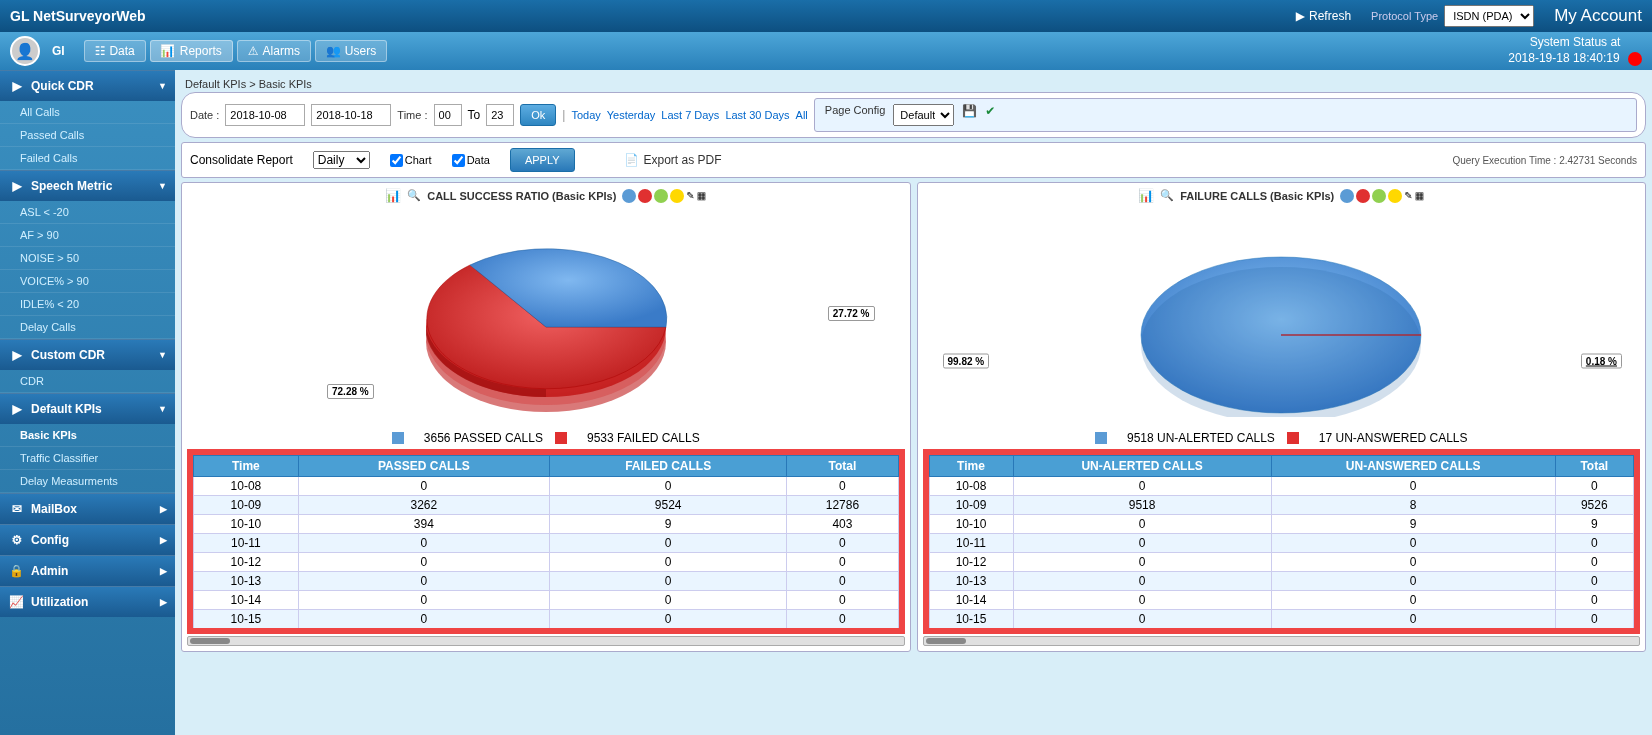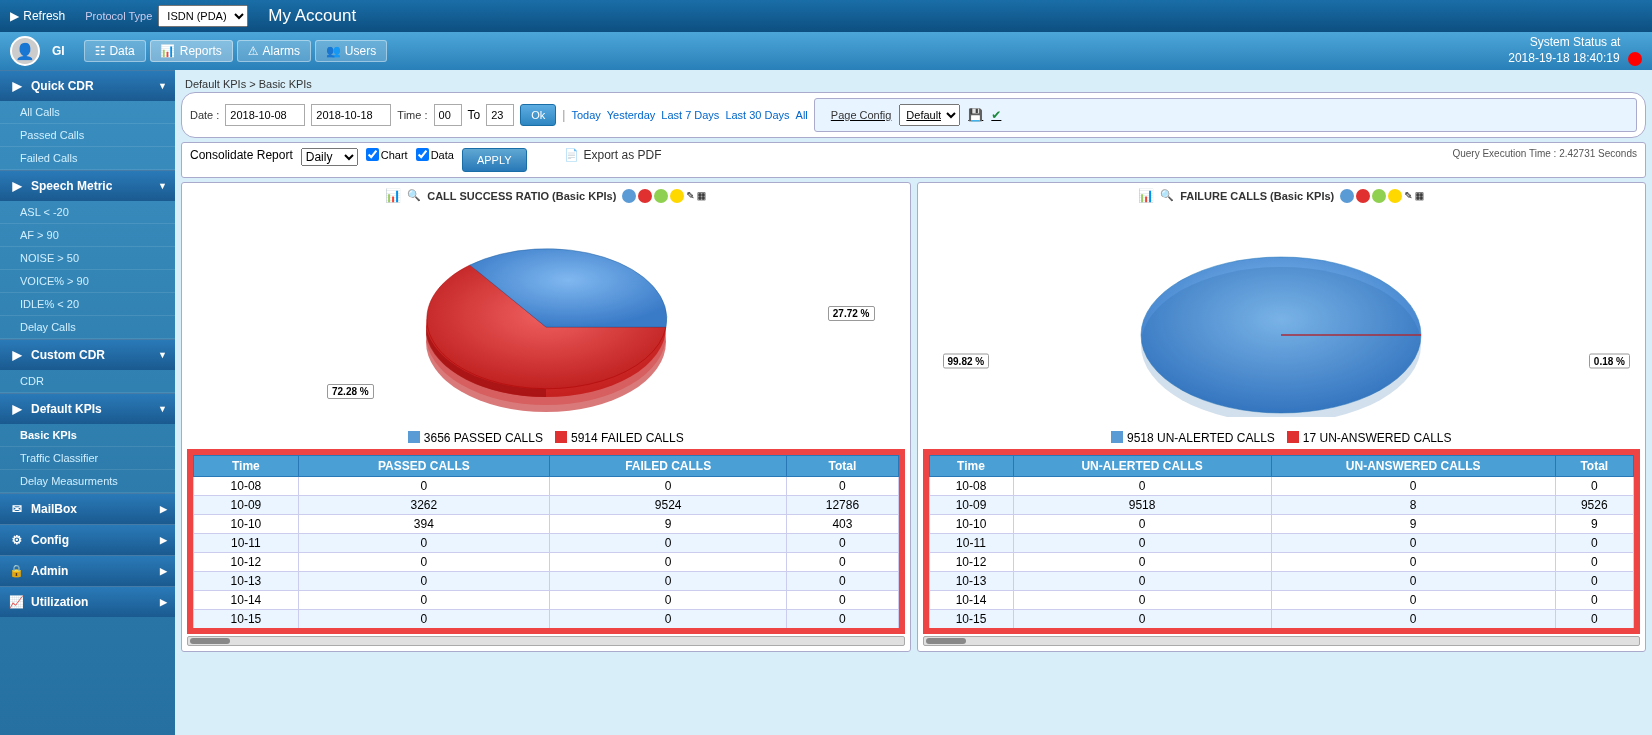--- a/index.html
+++ b/index.html
@@ -92,22 +92,22 @@
     }
     .filter-bar label { font-size: 11px; color: #333; }
     .filter-bar input[type=text] { font-size: 11px; padding: 2px 4px; border: 1px solid #aaa; height: 22px; }
     .filter-bar select { font-size: 11px; height: 22px; padding: 0 2px; }
     .ok-btn { background: linear-gradient(to bottom, #5dade2, #2e86c1); color: white; border: 1px solid #1a6ea8; border-radius: 3px; padding: 2px 10px; cursor: pointer; font-size: 11px; height: 22px; }
     .quickdate-btn { font-size: 11px; color: #0066cc; cursor: pointer; text-decoration: none; background: none; border: none; }
     .separator { color: #999; }
     .apply-btn { background: linear-gradient(to bottom, #5fa8d3, #2878b8); color: white; border: 1px solid #1a6ea8; border-radius: 3px; padding: 2px 14px; cursor: pointer; font-size: 11px; height: 24px; }
     .report-row {
       display: flex;
-      align-items: flex-start;
-      gap: 8px;
+      align-items: center;
+      gap: 20px;
       background: white;
       border: 1px solid #aac;
       border-radius: 3px;
       padding: 5px 8px;
       margin-bottom: 4px;
     }
     .exec-time { margin-left: auto; font-size: 10px; color: #555; }
     .export-btn { display: flex; align-items: center; gap: 4px; font-size: 11px; color: #333; cursor: pointer; }
 
     
@@ -137,53 +137,53 @@
       font-weight: bold;
       background: rgba(255,255,255,0.85);
       border: 1px solid #999;
       padding: 1px 4px;
       border-radius: 2px;
       margin-top: 44px;
     }
 
     
     .legend-row { display: flex; align-items: center; justify-content: center; gap: 12px; margin: 4px 0; font-size: 10px; }
-    .legend-item { display: flex; align-items: flex-start; gap: 4px; }
+    .legend-item { display: flex; align-items: center; gap: 20px; }
     .legend-box { width: 12px; height: 12px; display: inline-block; }
 
     
     .data-table { width: 100%; border-collapse: collapse; font-size: 10px; }
     .data-table th { background: #4a9fd4; color: white; padding: 3px 6px; text-align: center; border: 1px solid #2878b8; }
     .data-table td { padding: 2px 6px; text-align: center; border: 1px solid #cce; }
     .data-table tr:nth-child(even) td { background: #eaf5ff; }
     .data-table tr:nth-child(odd) td { background: white; }
     .table-wrapper { height: 185px; overflow-y: auto; border: 6px solid #ef4444; margin-top: 4px; }
     .table-scroll-bar { height: 10px; background: #e0e0e0; border: 1px solid #aaa; margin-top: 2px; border-radius: 2px; display: flex; align-items: center; padding: 0 2px; }
     .scroll-thumb { width: 40px; height: 6px; background: #888; border-radius: 3px; }
 
     
     .cb-label { display: flex; align-items: center; gap: 2px; font-size: 11px; cursor: pointer; }
 
     
     .page-config-area {
       background: #e8f4ff;
       border: 1px solid #aac;
       border-radius: 3px;
-      padding: 5px 16px;
-      display: flex;
-      align-items: center;
+      padding: 5px 10px;
+      display: flex;
+      align-items: flex-start;
       gap: 8px;
       flex: 1;
-      text-decoration: underline;
     }
   </style>
 </head>
 <body>
 
 <div id="top-bar">
+  <span class="logo">GL NetSurveyorWeb</span>
   <div class="refresh-btn">
     <span>▶</span>
     <span>Refresh</span>
   </div>
   <span class="protocol-label">Protocol Type</span>
   <select>
     <option>ISDN (PDA)</option>
     <option>SIP</option>
   </select>
   <span class="my-account">My Account</span>
@@ -380,21 +380,21 @@
           <div class="pie-label" style="top:55px;right:30px;">27.72 %</div>
         </div>
 
         <div class="legend-row">
           <div class="legend-item">
             <span class="legend-box" style="background:#5b9bd5;"></span>
             <span>3656 PASSED CALLS</span>
           </div>
           <div class="legend-item">
             <span class="legend-box" style="background:#e03030;"></span>
-            <span>5914 FAILED CALLS</span>
+            <span>9533 FAILED CALLS</span>
           </div>
         </div>
 
         <div class="table-wrapper">
           <table class="data-table">
             <thead>
               <tr>
                 <th>Time</th>
                 <th>PASSED CALLS</th>
                 <th>FAILED CALLS</th>
@@ -490,21 +490,21 @@
 
             <path d="M40,118 L40,128 A140,78 0 0,0 280,128 L280,118 A140,78 0 0,1 40,118 Z" fill="#2060a0" opacity="0.5"></path>
 
             <ellipse cx="160" cy="118" rx="140" ry="78" fill="url(#grad3)" stroke="#2878b8" stroke-width="0.5"></ellipse>
 
             <line x1="160" y1="118" x2="300" y2="118" stroke="#cc2020" stroke-width="1.5"></line>
 
             <ellipse cx="160" cy="128" rx="140" ry="78" fill="#2060a0" opacity="0.2"></ellipse>
           </svg>
           <div class="pie-label" style="left:20px;top:50%;transform:translateY(-50%);">99.82 %</div>
-          <div class="pie-label" style="right:10px;top:50%;transform:translateY(-50%);">0.18 %</div>
+          <div class="pie-label" style="right:18px;top:50%;transform:translateY(-50%);text-decoration:underline;">0.18 %</div>
         </div>
 
         <div class="legend-row">
           <div class="legend-item">
             <span class="legend-box" style="background:#5b9bd5;"></span>
             <span>9518 UN-ALERTED CALLS</span>
           </div>
           <div class="legend-item">
             <span class="legend-box" style="background:#e03030;"></span>
             <span>17 UN-ANSWERED CALLS</span>

